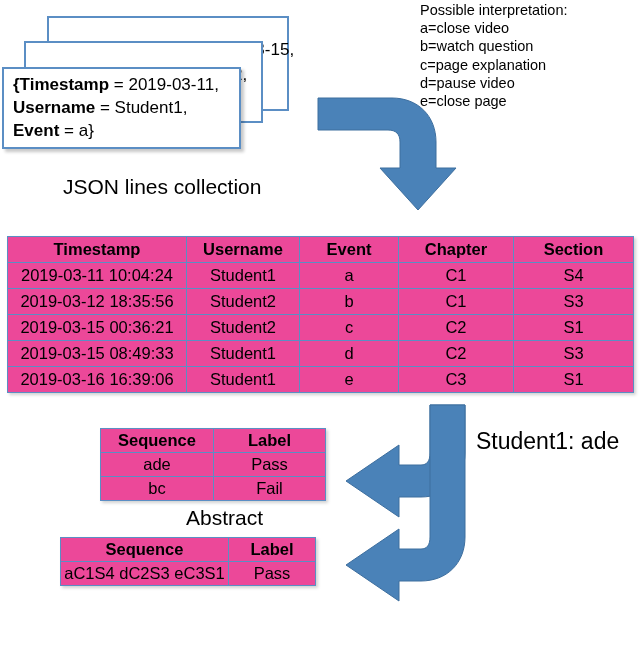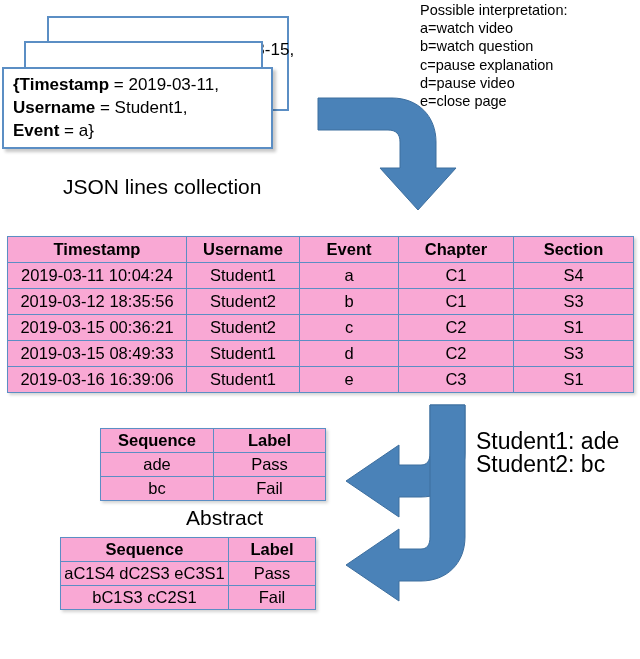--- a/index.html
+++ b/index.html
@@ -23,21 +23,21 @@
 
   
   .json-card {
     position: absolute;
     background: #ffffff;
     border: 2px solid #5b8ec4;
     box-sizing: border-box;
   }
   .json-card.back   { left: 47px;  top: 16px;  width: 242px; height: 95px;  z-index: 1; }
   .json-card.middle { left: 24px;  top: 41px;  width: 239px; height: 82px;  z-index: 2; }
-  .json-card.front  { left: 2px;   top: 67px;  width: 271px; height: 82px;  z-index: 3;
+  .json-card.front  { left: 2px;   top: 67px;  width: 239px; height: 82px;  z-index: 3;
                       box-shadow: 3px 3px 3px rgba(0,0,0,0.22); }
 
   .json-line {
     position: absolute;
     left: 9px;
     font-size: 17px;
     line-height: 20px;
     white-space: nowrap;
     color: #000;
   }
@@ -85,21 +85,21 @@
     font-size: 23px;
     line-height: 23px;
     color: #000;
     white-space: nowrap;
   }
 
   
   table.grid {
     position: absolute;
     border-collapse: collapse;
-    background: #f9a8d4;
+    background: #ec4899;
     table-layout: fixed;
   }
   table.grid td, table.grid th {
     border: 1.5px solid #5b8ec4;
     text-align: center;
     vertical-align: middle;
     color: #000;
     padding: 0;
     font-weight: normal;
   }
@@ -174,23 +174,23 @@
   <div class="json-card front">
     <div class="json-line l1"><span class="json-key">{Timestamp</span><span> = 2019-03-11,</span></div>
     <div class="json-line l2"><span class="json-key">Username</span><span> = Student1,</span></div>
     <div class="json-line l3"><span class="json-key">Event</span><span> = a}</span></div>
   </div>
 
   <div class="caption" id="caption-json">JSON lines collection</div>
 
   <div id="legend">
     <div class="legend-line">Possible interpretation:</div>
-    <div class="legend-line">a=watch video</div>
+    <div class="legend-line">a=close video</div>
     <div class="legend-line">b=watch question</div>
-    <div class="legend-line">c=pause explanation</div>
+    <div class="legend-line">c=page explanation</div>
     <div class="legend-line">d=pause video</div>
     <div class="legend-line">e=close page</div>
   </div>
 
   <svg class="arrow" id="arrow-top" width="160" height="145" viewBox="0 0 160 145">
     <path class="arrow-shape" d="M 18 16
              L 92 16
              C 118 16 136 34 136 60
              L 136 86
              L 156 86
@@ -321,25 +321,20 @@
       <tr>
         <th>Sequence</th>
         <th>Label</th>
       </tr>
     </thead>
     <tbody>
       <tr>
         <td>aC1S4 dC2S3 eC3S1</td>
         <td>Pass</td>
       </tr>
-      <tr>
-        <td>bC1S3 cC2S1</td>
-        <td>Fail</td>
-      </tr>
     </tbody>
   </table>
 
   <div id="student-note">
     <div class="note-line">Student1: ade</div>
-    <div class="note-line">Student2: bc</div>
   </div>
 
 </div>
 
 </body></html>

